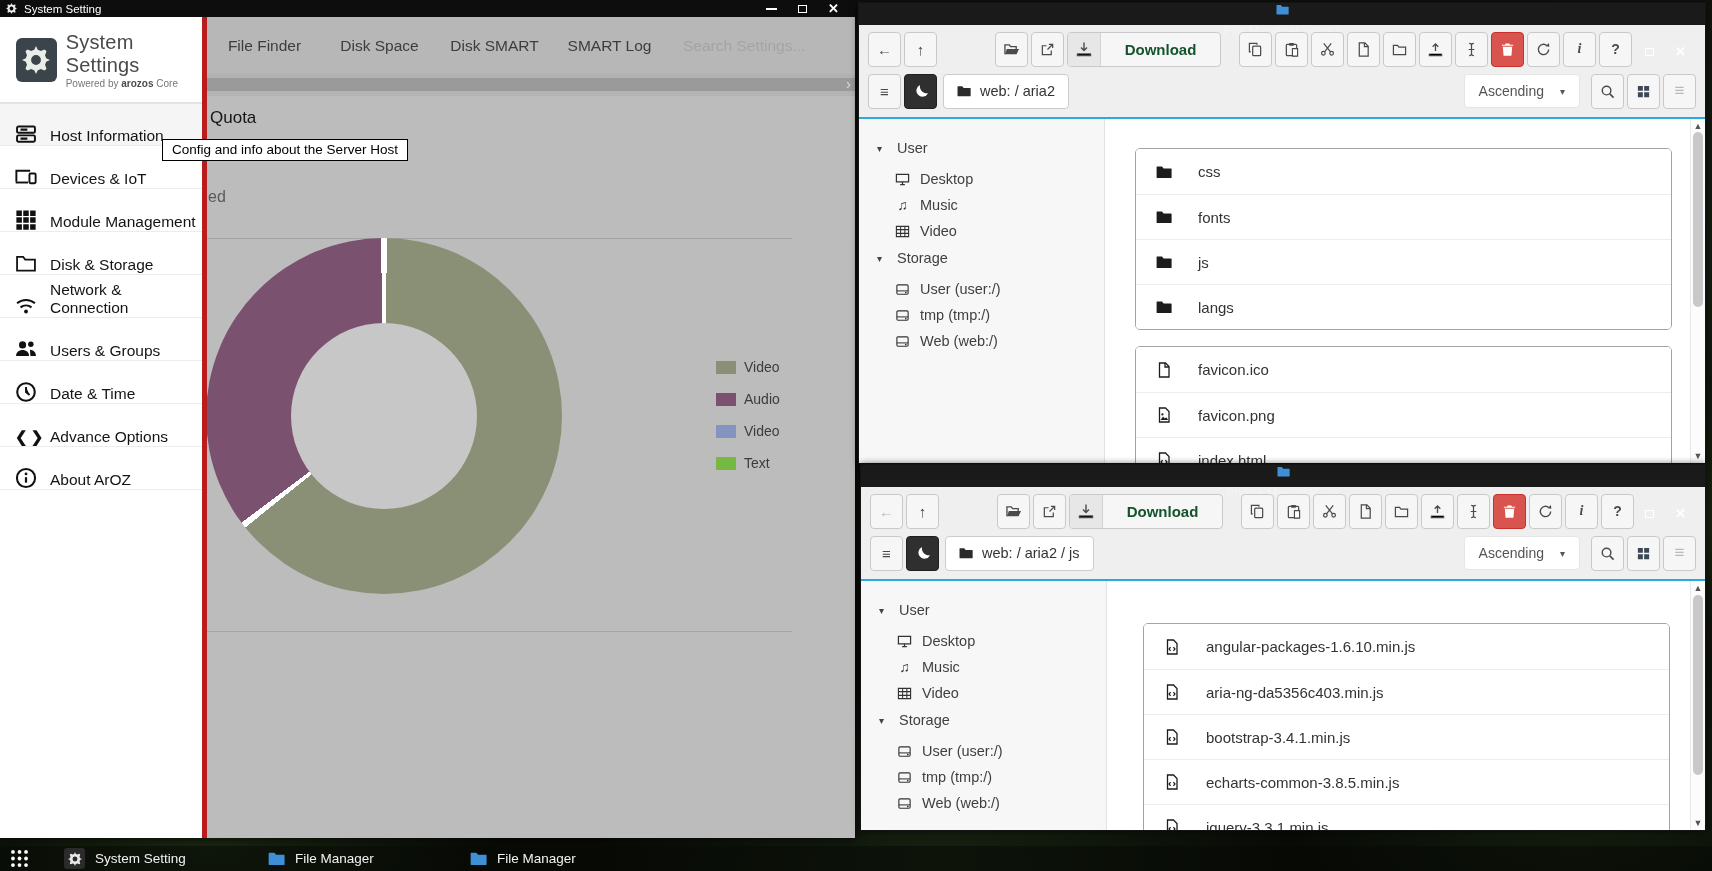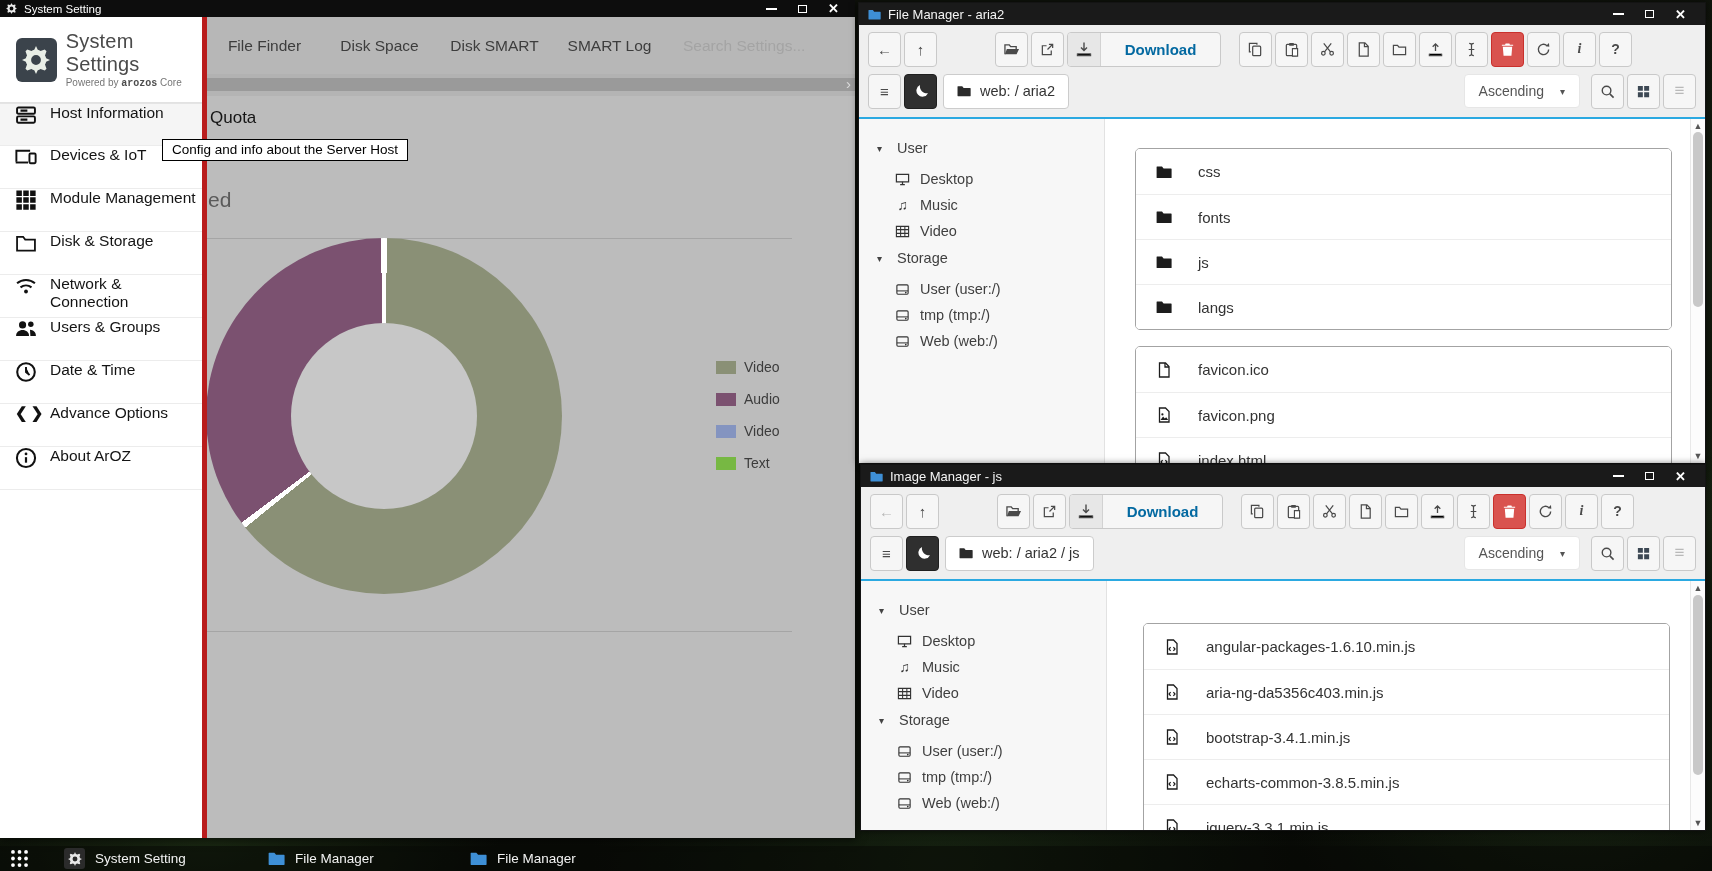--- a/index.html
+++ b/index.html
@@ -28,66 +28,66 @@
 
   .ss-content { position:absolute; left:207px; top:0; right:0; bottom:0; background:#bcbcbc; }
   .ss-tabbar { height:57px; background:#b7b7b7; display:flex; align-items:center; color:#3d3d3d; font-size:15.5px; }
   .ss-tab { width:115px; text-align:center; }
   .ss-search { width:160px; margin-left:16px; border:none; background:transparent; font-size:15.5px; color:#7e7e7e; font-family:inherit; }
   .ss-search::placeholder { color:#a4a4a4; }
   .ss-scrollband { height:22px; background:#9a9a9a; border-top:4px solid #b2b2b2; border-bottom:5px solid #b4b4b4; position:relative; }
   .ss-scrollband .chev { position:absolute; right:4px; top:-3px; color:#dcdcdc; font-size:15px; }
   .ss-main { position:absolute; left:0; top:79px; right:0; bottom:0; }
   .ss-h-clipped { position:absolute; left:3px; top:12px; font-size:17px; color:#151515; }
-  .ss-sub-clipped { position:absolute; left:1px; top:92px; font-size:21px; color:#5a5a5a; }
+  .ss-sub-clipped { position:absolute; left:1px; top:92px; font-size:16px; color:#5a5a5a; }
   .ss-hr1, .ss-hr2 { position:absolute; left:0; width:585px; height:1px; background:#a5a5a5; }
   .ss-hr1 { top:142px; } .ss-hr2 { top:535px; }
 
   .donut { position:absolute; left:-1px; top:142px; width:356px; height:356px; border-radius:50%;
     background:conic-gradient(from 0deg, #ffffff 0deg 1deg, #8A9076 1deg 231.2deg, #ffffff 231.2deg 233.2deg, #7B5170 233.2deg 359deg, #ffffff 359deg 360deg); }
   .donut::after { content:""; position:absolute; left:85px; top:85px; width:186px; height:186px; border-radius:50%; background:#c7c7c7; }
   .legend { position:absolute; left:509px; top:255px; }
   .legend-row { display:flex; align-items:center; gap:8px; height:32px; }
   .legend-swatch { width:20px; height:13px; }
   .legend-label { font-size:14px; color:#3c3c3c; }
 
   .ss-sidebar { position:absolute; left:0; top:0; width:207px; bottom:0; background:#fff; border-right:5px solid #b91c1c; }
   .ss-logo { height:86px; border-bottom:1px solid #e2e2e2; display:flex; align-items:center; gap:9px; padding-left:16px; }
   .ss-logo-sq { width:44px; height:44px; background:#3b434b; border-radius:6px; display:flex; align-items:center; justify-content:center; }
   .ss-logo-sq .ic { width:28px; height:28px; color:#e9eee6; }
   .ss-logo-title { font-size:20px; color:#4a4a4a; letter-spacing:.2px; }
   .ss-logo-sub { font-size:10px; color:#767676; margin-top:1px; }
-  .ss-logo-sub b { color:#4c4c4c;font-family:Liberation Mono, monospace; }
-  .ss-item { height:43px; display:flex; align-items:flex-start; gap:13px; padding-left:15px; border-bottom:1px solid #ececec; }
+  .ss-logo-sub b { color:#4c4c4c; }
+  .ss-item { height:43px; display:flex; align-items:flex-end; gap:13px; padding-left:15px; border-bottom:1px solid #ececec; }
   .ss-item.active { background:#f5f5f5; border-top:1px solid #e4e4e4; }
   .ss-item .ic { width:22px; height:22px; color:#111; }
   .ss-item-label { font-size:15.5px; color:#141414; }
   .ss-item .txtic { font-size:15px; font-weight:bold; color:#111; width:22px; text-align:center; letter-spacing:1px; }
   .ss-tooltip { position:absolute; left:162px; top:122px; z-index:12; background:#fff; border:1px solid #000; padding:2px 9px 3px; font-size:13.5px; color:#000; white-space:nowrap; }
 
   
   .fm { position:absolute; background:#fff; border:1px solid #141414; box-shadow:0 0 7px rgba(0,0,0,.6); overflow:hidden; }
   .fm-aria2 { left:858px; top:2px; width:848px; height:462px; z-index:2; }
   .fm-js    { left:860px; top:464px; width:846px; height:367px; z-index:3; }
-  .fm-tb { height:22px; background:#1a1a1a; color:#f4f4f4; display:flex; align-items:center; gap:7px; padding:0 9px; font-size:13px; }
+  .fm-tb { height:22px; background:#1a1a1a; color:#f4f4f4; display:flex; align-items:center; gap:7px; padding:0 9px; font-size:13px;flex-direction:column; }
   .fm-tb .ic { width:13px; height:13px; color:#3e8fd6; }
   .fm-toolbar { background:#efefef; padding:6px 9px 8px; border-bottom:2px solid #2ba9e1; }
   .fm-row { display:flex; align-items:center; gap:3px; height:36px; }
   .fm-row + .fm-row { margin-top:6px; }
   .tbtn { width:33px; height:35px; background:#f6f6f6; border:1px solid #c9c9c9; border-radius:4px; display:flex; align-items:center; justify-content:center; color:#4a4a4a; font-size:15px; flex:none; }
   .tbtn .ic { width:15px; height:15px; }
   .tbtn.dim { color:#b7b7b7; }
   .tbtn.danger { background:#d9534f; border-color:#c9302c; color:#fff; }
   .tbtn.dark { background:#2f2f2f; border-color:#1f1f1f; color:#fff; }
   .tbtn.txt { font-size:14px; font-weight:bold; font-family:"Liberation Serif",serif; font-style:italic; }
   .tbtn.q { font-size:14px; font-weight:bold; }
   .gap52 { width:52px; } .gap12 { width:12px; }
   .tb-download { display:flex; height:35px; border:1px solid #c9c9c9; border-radius:4px; overflow:hidden; flex:none; width:154px; background:#f6f6f6; }
   .tb-download .dl-ic { width:33px; background:#e7e7e7; border-right:1px solid #d2d2d2; display:flex; align-items:center; justify-content:center; color:#4a4a4a; }
-  .tb-download .dl-label { flex:1; display:flex; align-items:center; justify-content:center; font-size:15px; font-weight:bold; color:#0369a1; }
+  .tb-download .dl-label { flex:1; display:flex; align-items:center; justify-content:center; font-size:15px; font-weight:bold; color:#14532d; }
   .crumb { height:35px; display:flex; align-items:center; gap:9px; background:#fff; border:1px solid #ccc; border-radius:4px; padding:0 13px; margin-left:3px; font-size:14.5px; color:#333; }
   .crumb .ic { width:14px; height:14px; color:#2b2b2b; }
   .fm-right { margin-left:auto; display:flex; align-items:center; gap:3px; }
   .sortbox { height:34px; display:flex; align-items:center; gap:16px; background:#fff; border:1px solid #e6e6e6; border-radius:4px; padding:0 14px; font-size:14px; color:#555; margin-right:8px; }
   .sortbox .car { font-size:10px; color:#555; }
   .tbtn.viewgrid { color:#3d4854; }
   .tbtn.viewlist { color:#b9b9b9; font-size:17px; }
 
   .fm-body { position:absolute; top:116px; left:0; right:0; bottom:0; display:flex; background:#fff; }
   .fm-side { width:246px; flex:none; background:#f7f7f7; border-right:1px solid #e2e2e2; padding-top:16px; font-size:14.5px; color:#3f3f3f; }

